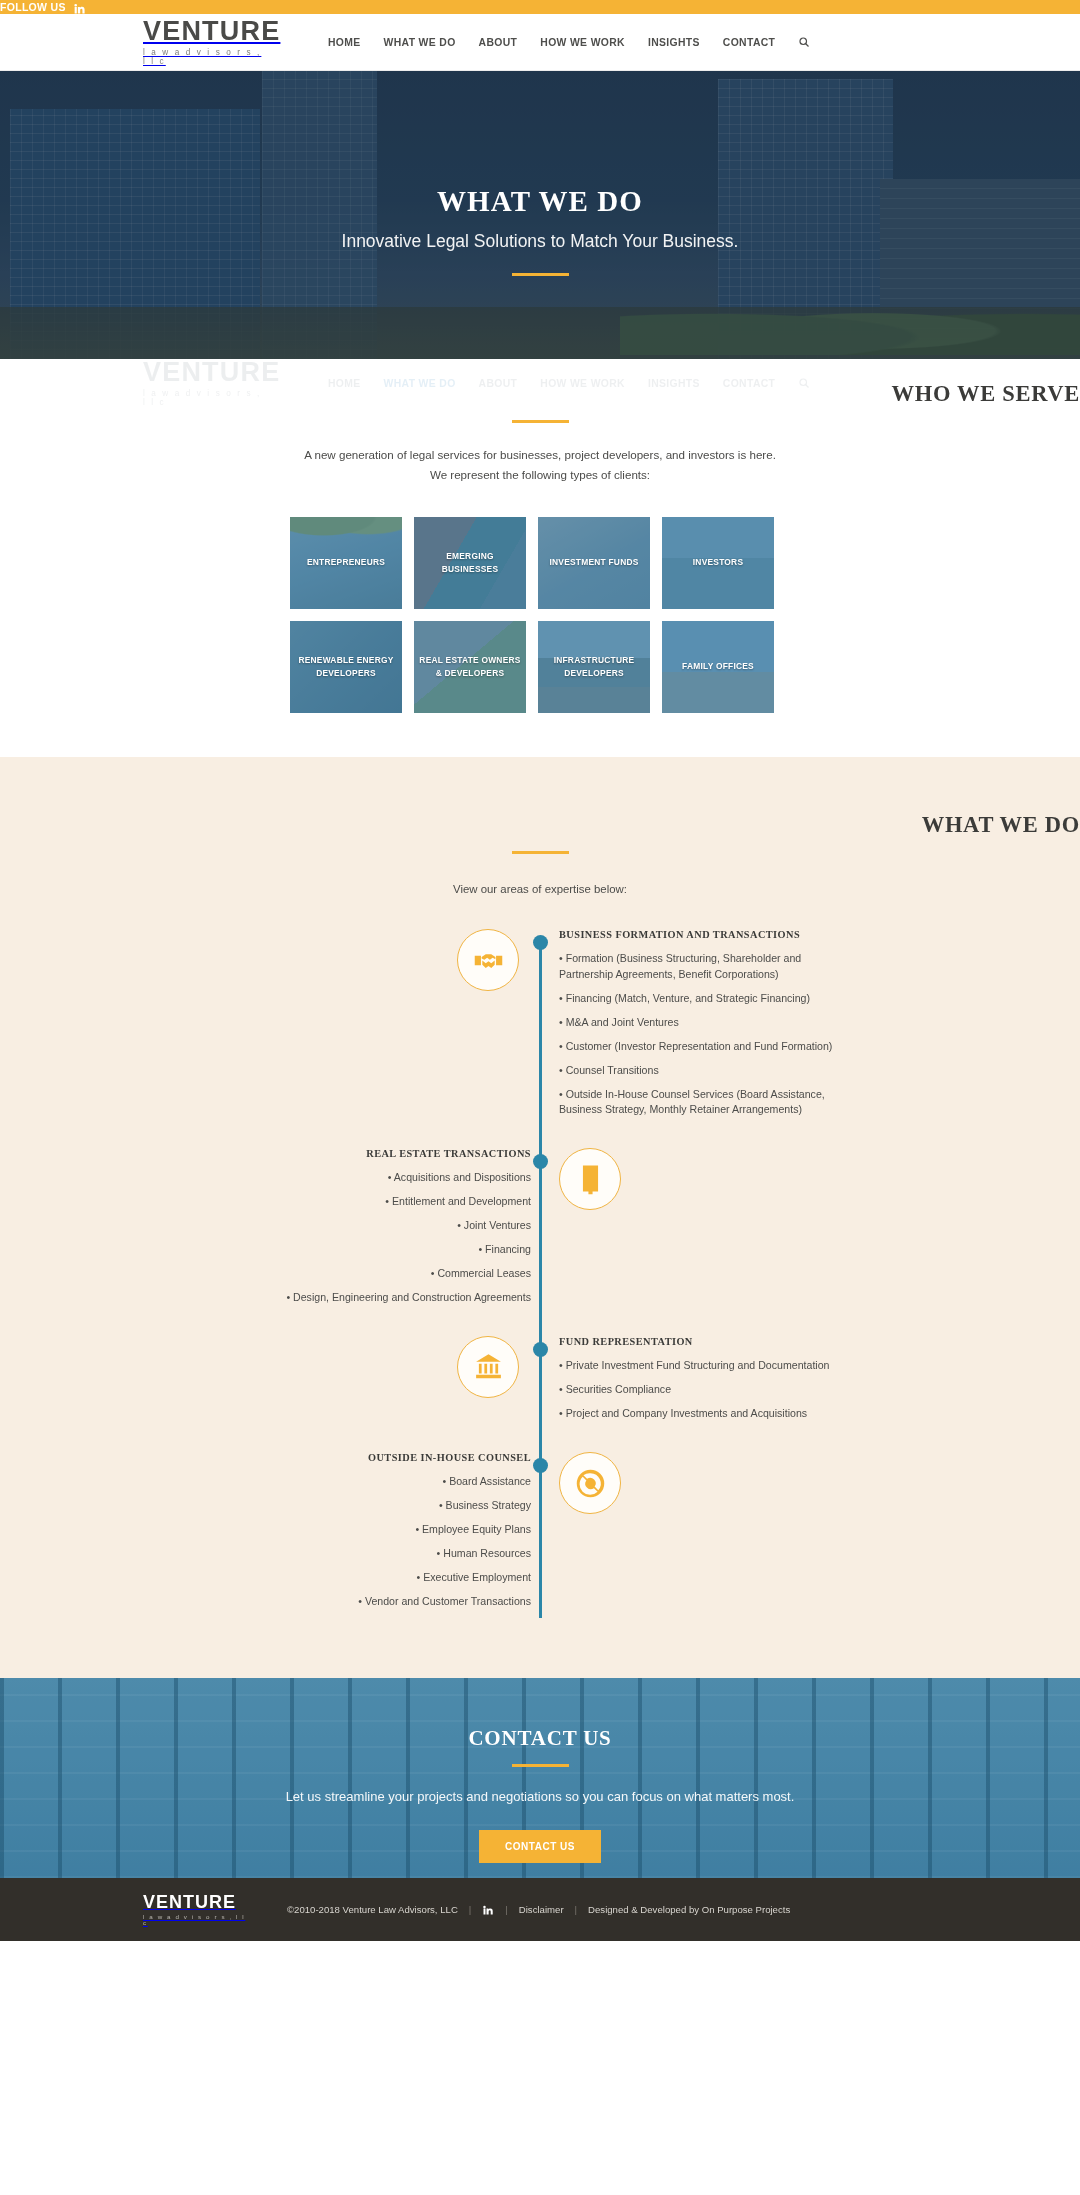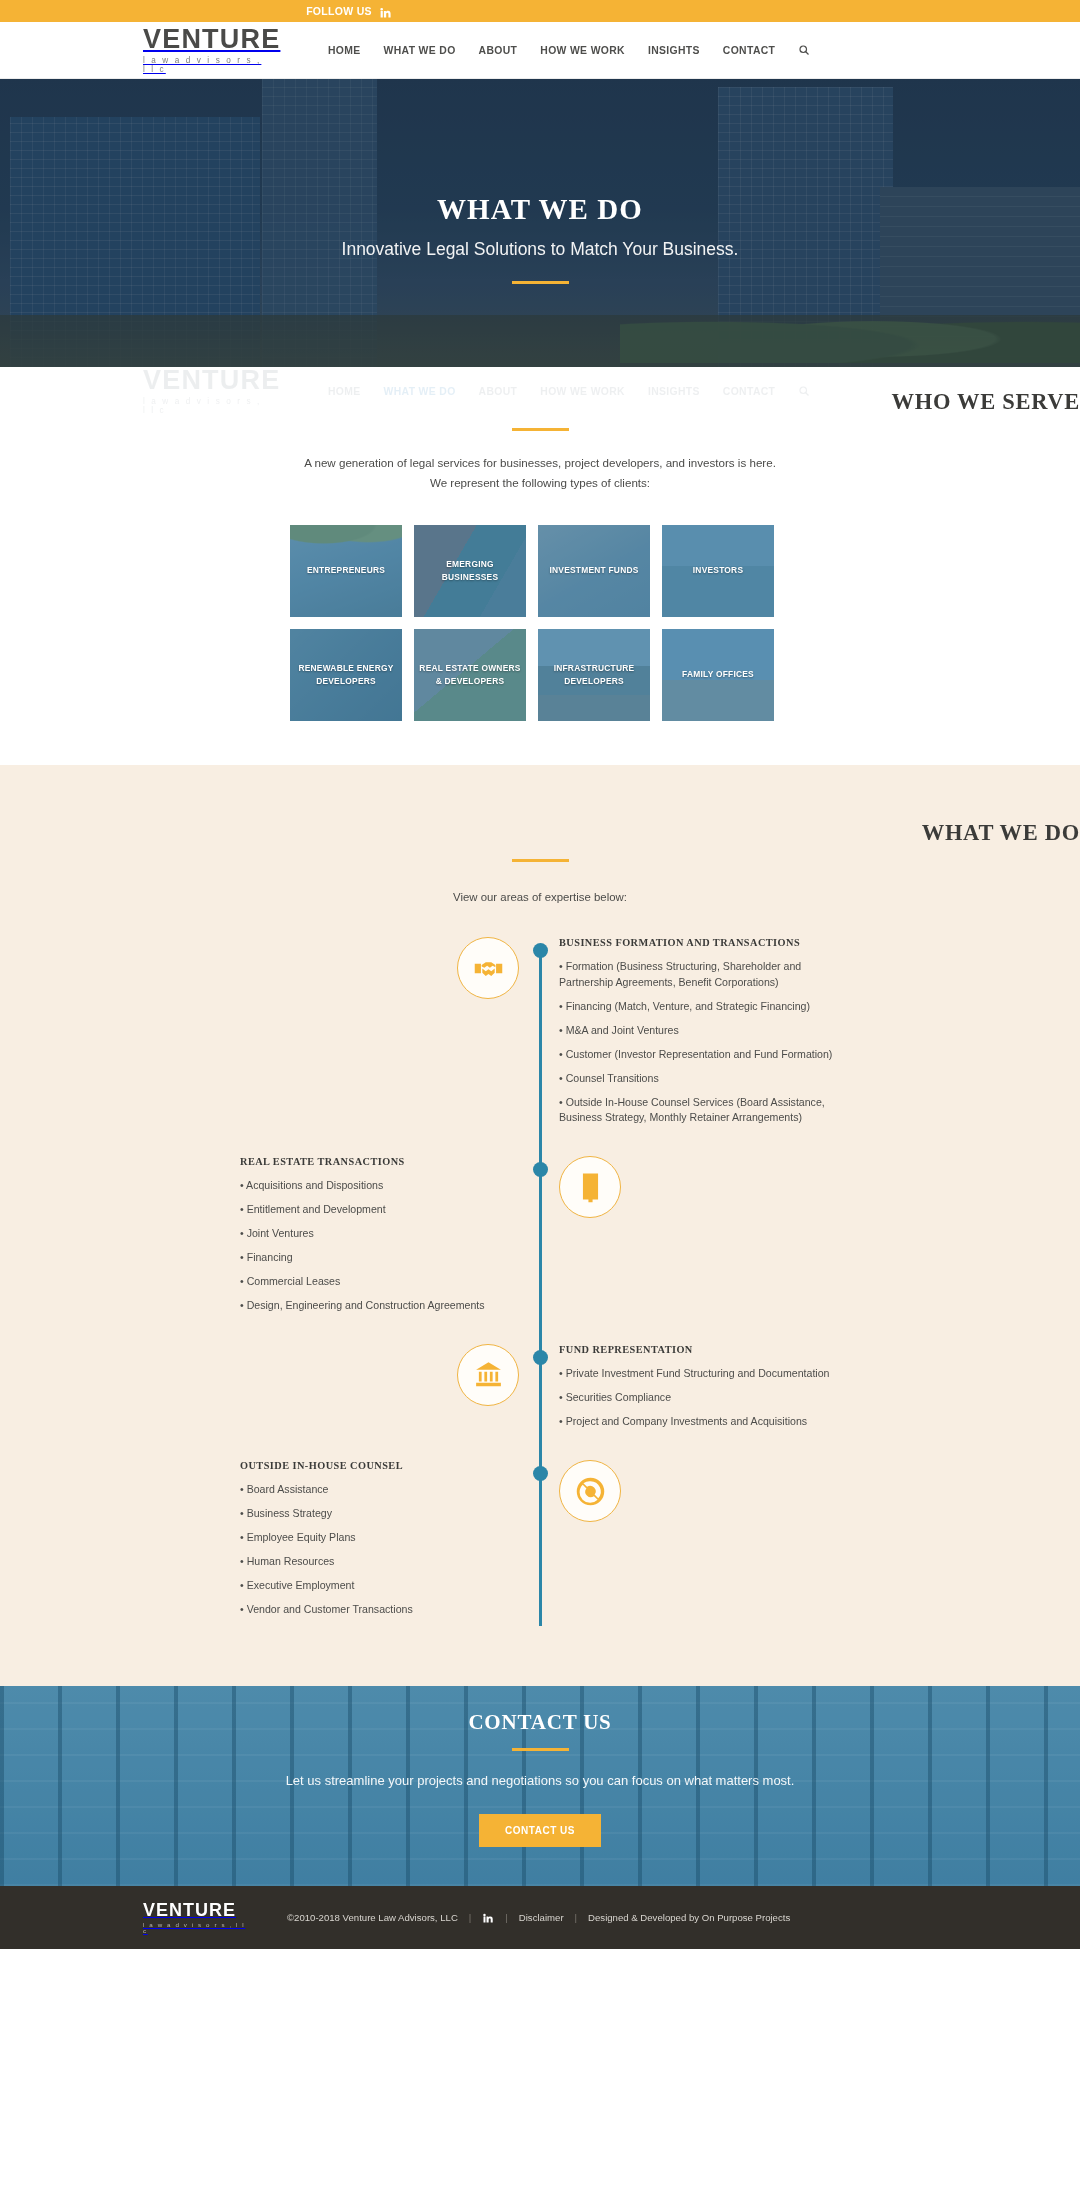--- a/index.html
+++ b/index.html
@@ -7,22 +7,22 @@
   body {
     font-family:"Liberation Sans", sans-serif;
     background:#ffffff;
     color:#3a3a38;
     -webkit-font-smoothing:antialiased;
   }
   .page { width:1080px; position:relative; overflow:hidden; }
 
   
   .topbar {
-    height:22px; background:#f5b335; display:flex;
-    align-items:center; justify-content:center;
+    height:14px; background:#f5b335; display:flex;
+    align-items:center; justify-content:flex-start;
     padding-right:382px;
   }
   .topbar .follow {
     font-size:10.5px; font-weight:bold; color:#ffffff;
     letter-spacing:.3px; line-height:1;
   }
   .topbar .li-icon {
     display:inline-flex; align-items:center; justify-content:center;
     width:13px; height:13px; margin-left:7px; color:#fff; position:relative; top:1px;
   }
@@ -155,21 +155,21 @@
 
   .timeline { position:relative; width:600px; margin:30px auto 0; }
   .timeline .spine {
     position:absolute; left:299px; top:8px; bottom:0; width:2.5px;
     background:#2b86a8;
   }
   .trow { position:relative; display:flex; align-items:flex-start; min-height:60px; }
   .trow + .trow { margin-top:22px; }
   .tcol { width:299px; }
   .tcol.right { padding-left:20px; }
-  .tcol.left { padding-right:8px; }
+  .tcol.left { padding-right:8px; text-align:right; }
   .dot {
     position:absolute; left:293px; top:6px; width:15px; height:15px;
     border-radius:50%; background:#2b86a8;
   }
   .cat {
     font-family:"Liberation Serif", serif; font-weight:bold;
     font-size:10.3px; letter-spacing:.45px; text-transform:uppercase;
     color:#3a3a38; margin-bottom:11px;
   }
   .blist li {
@@ -192,21 +192,21 @@
   .contact .photo {
     position:absolute; inset:0; background:#4a88ab;
     background-image:
       repeating-linear-gradient(90deg, rgba(18,60,86,.45) 0 4px, transparent 4px 58px),
       repeating-linear-gradient(0deg, rgba(255,255,255,.07) 0 2px, transparent 2px 26px),
       linear-gradient(180deg,#5a93b2,#4682a5);
   }
   .contact .scrim { position:absolute; inset:0; background:rgba(46,119,155,.28); }
   .contact .inner {
     position:relative; display:flex; flex-direction:column;
-    align-items:center; padding-top:24px;
+    align-items:center; padding-top:48px;
   }
   .contact h2 {
     font-family:"Liberation Serif", serif; font-weight:bold; font-size:21px;
     letter-spacing:.8px; color:#fff; text-transform:uppercase;
   }
   .contact .rule { width:57px; height:3px; background:#f5b335; margin-top:13px; }
   .contact .lede { margin-top:22px; font-size:13px; color:#f4f8fa; }
   .contact .btn {
     margin-top:26px; background:#f5b335; color:#fff; border:none;
     font-size:10px; font-weight:bold; letter-spacing:.5px;

